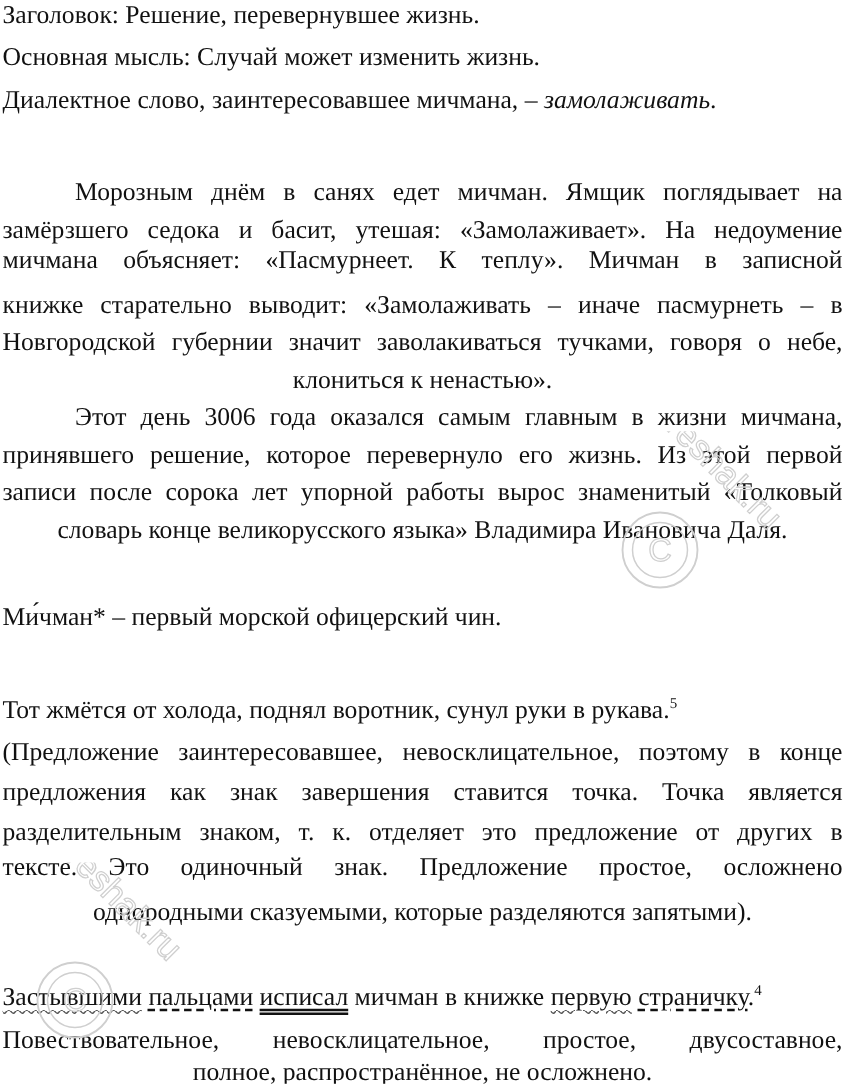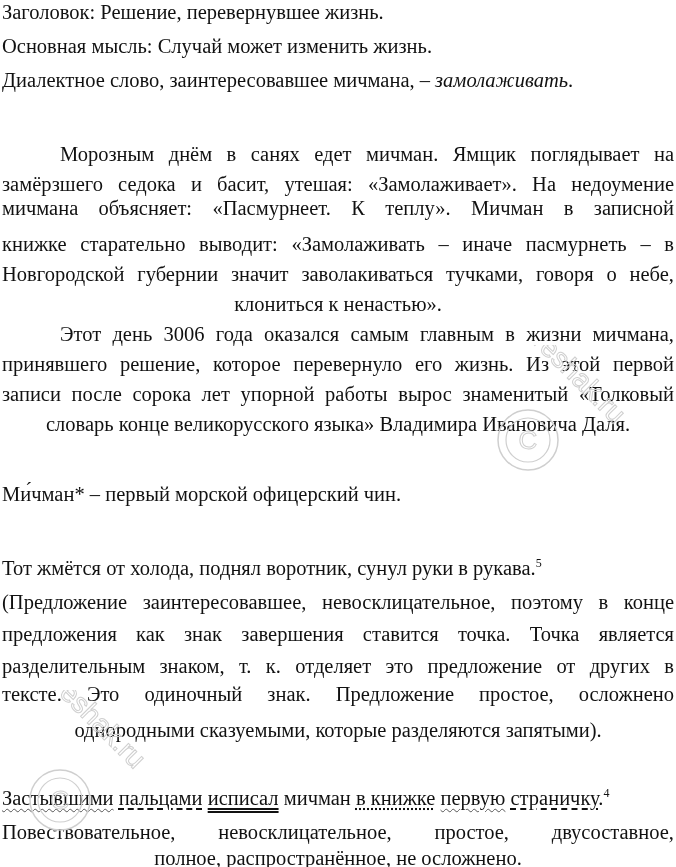--- a/index.html
+++ b/index.html
@@ -18,21 +18,21 @@
     .just-last { text-align: center; }
     .indent { padding-left: 58px; }
     em.ital { font-style: italic; }
     sup.fn { font-size: 12px; vertical-align: 8px; line-height: 0; }
 
     
     .u-subject { text-decoration-style: solid; text-underline-offset: 3px; }
     .u-predicate { text-decoration: underline; text-decoration-style: double; text-underline-offset: 3px; }
     .u-object { text-decoration: underline; text-decoration-style: dashed; text-underline-offset: 3px; }
     .u-attribute { text-decoration: underline; text-decoration-style: wavy; text-decoration-thickness: 1px; text-underline-offset: 3px; text-decoration-color: #555; }
-    .u-adverbial { text-decoration: underline; text-decoration-style: dotted; text-underline-offset: 3px; }
+    .u-adverbial { text-decoration-style: dotted; text-underline-offset: 3px; }
 
     
     .wm { position: absolute; pointer-events: none; }
   </style>
 </head>
 <body>
 
 <div class="line" style="top:0px;">Заголовок: Решение, перевернувшее жизнь.</div>
 <div class="line" style="top:34px;">Основная мысль: Случай может изменить жизнь.</div>
 <div class="line" style="top:68px;"><span>Диалектное слово, заинтересовавшее мичмана, – </span><em class="ital">замолаживать</em><span>.</span></div>

